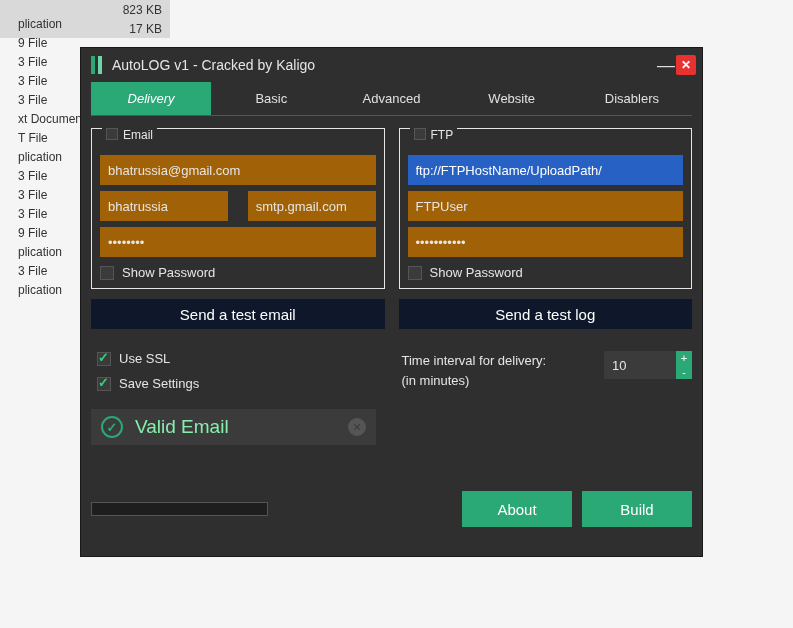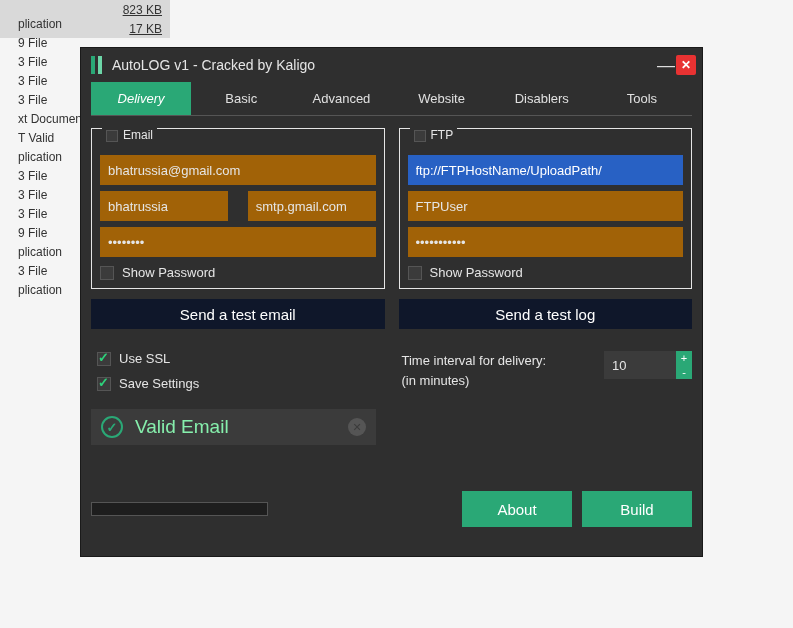--- a/index.html
+++ b/index.html
@@ -3,21 +3,21 @@
 <meta charset="utf-8">
 <style>
   * { box-sizing: border-box; margin: 0; padding: 0; font-family: "Segoe UI", Arial, sans-serif; }
   html, body { width: 793px; height: 628px; background: #f5f5f5; overflow: hidden; }
   
   
   .bg-list { position: absolute; top: 0; left: 0; width: 170px; font-size: 12px; color: #333; }
   .bg-row { display: flex; height: 19px; align-items: center; }
   .bg-row.sel { background: #d9d9d9; }
   .bg-type { flex: 1; padding-left: 18px; margin-top: 28px; }
-  .bg-size { width: 60px; text-align: right; padding-right: 8px; text-decoration: underline; }
+  .bg-size { width: 60px; text-align: right; padding-right: 8px; }
   
   
   .win {
     position: absolute; top: 47px; left: 80px; width: 623px; height: 510px;
     background: #2f2f2f; border: 1px solid #1a1a1a;
   }
   .titlebar {
     height: 34px; display: flex; align-items: center; padding: 0 6px;
     background: #2f2f2f;
   }
@@ -45,21 +45,21 @@
   .body { padding: 12px 10px 10px 10px; }
   .row2 { display: flex; gap: 14px; }
   
   .fieldset {
     position: relative; border: 1px solid #e5e5e5; padding: 26px 8px 8px 8px;
     flex: 1;
   }
   .legend {
     position: absolute; top: -1px; left: 10px; background: #2f2f2f;
     color: #e5e5e5; font-size: 12px; padding: 0 4px;
-    display: flex; align-items: flex-end; gap: 5px;
+    display: flex; align-items: flex-start; gap: 5px;
   }
   .legend-box { width: 12px; height: 12px; background: #3b3b3b; border: 1px solid #555; display: inline-block;}
   
   .inp {
     width: 100%; height: 30px; background: #a16207; border: none;
     color: #e5e5e5; font-size: 13px; padding: 0 8px; margin-bottom: 6px;
   }
   .inp::placeholder { color: #bbb; }
   .inp.selected { background: #2861c4; color: #fff; }
   .inp-row { display: flex; gap: 20px; }
@@ -127,21 +127,21 @@
     </div>
     <div class="bg-row">
       <div class="bg-type">3 File</div>
       <div class="bg-size"></div>
     </div>
     <div class="bg-row">
       <div class="bg-type">xt Document</div>
       <div class="bg-size"></div>
     </div>
     <div class="bg-row">
-      <div class="bg-type">T Valid</div>
+      <div class="bg-type">T File</div>
       <div class="bg-size"></div>
     </div>
     <div class="bg-row">
       <div class="bg-type">plication</div>
       <div class="bg-size"></div>
     </div>
     <div class="bg-row">
       <div class="bg-type">3 File</div>
       <div class="bg-size"></div>
     </div>
@@ -181,21 +181,20 @@
     <div class="tb-min">—</div>
     <div class="tb-close">✕</div>
   </div>
 
   <div class="tabs" id="tabs">
       <div class="tab active">Delivery</div>
       <div class="tab">Basic</div>
       <div class="tab">Advanced</div>
       <div class="tab">Website</div>
       <div class="tab">Disablers</div>
-      <div class="tab">Tools</div>
     </div>
 
   <div class="body">
     <div class="row2">
 
       <div class="fieldset">
         <div class="legend">
           <span class="legend-box"></span>
           <span>Email</span>
         </div>

